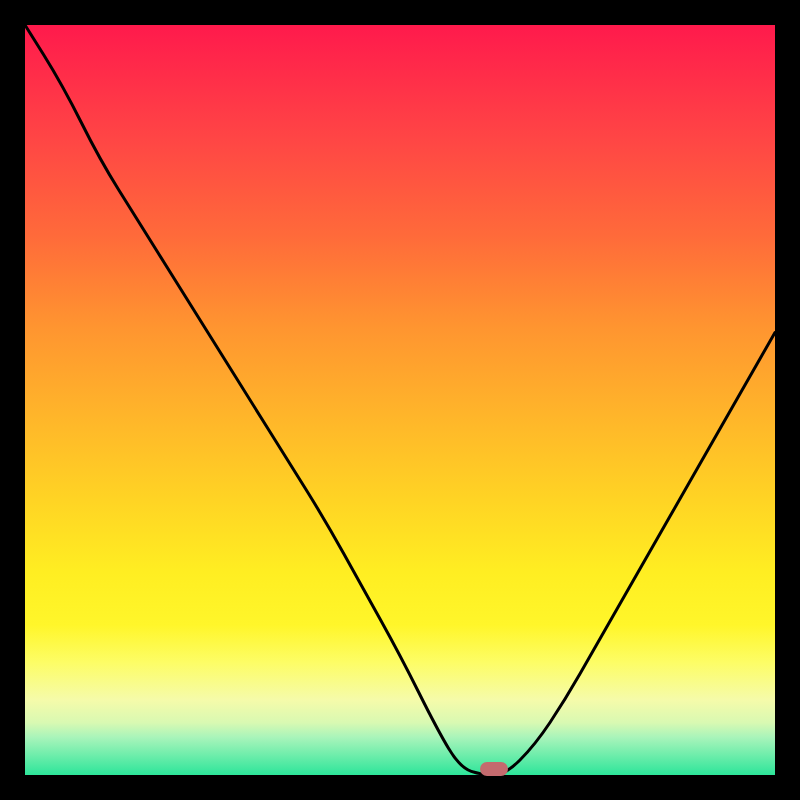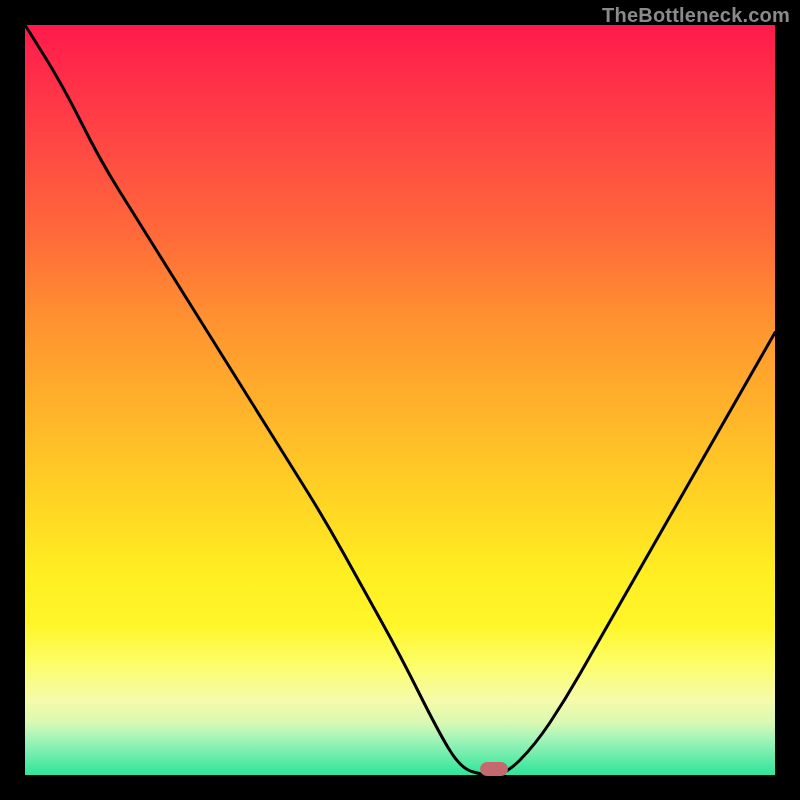--- a/index.html
+++ b/index.html
@@ -61,21 +61,20 @@
     width: 28px;
     height: 14px;
     border-radius: 7px;
     background: #c46a6e;
   }
 </style>
 </head>
 <body>
 
 <div class="stage">
-  <div class="attribution">TheBottleneck.com</div>
 
   <div class="plot-area">
     <svg class="curve-svg" viewBox="0 0 750 750" preserveAspectRatio="none">
       <path fill="none" stroke="#000" stroke-width="3" stroke-linecap="round" d="M 0.0 0.0 Q 0.0 0.0 18.8 30.0 Q 37.5 60.0 56.3 97.5 Q 75.0 135.0 93.8 165.0 Q 112.5 195.0 131.3 225.0 Q 150.0 255.0 168.8 285.0 Q 187.5 315.0 206.3 345.0 Q 225.0 375.0 243.8 405.0 Q 262.5 435.0 281.3 465.0 Q 300.0 495.0 318.8 528.8 Q 337.5 562.5 356.3 596.3 Q 375.0 630.0 393.8 667.5 Q 412.5 705.0 423.8 723.8 Q 435.0 742.5 446.3 746.3 Q 457.5 750.0 468.8 750.0 Q 480.0 750.0 495.0 735.0 Q 510.0 720.0 525.0 697.5 Q 540.0 675.0 555.0 648.8 Q 570.0 622.5 585.0 596.3 Q 600.0 570.0 615.0 543.8 Q 630.0 517.5 645.0 491.3 Q 660.0 465.0 675.0 438.8 Q 690.0 412.5 705.0 386.3 Q 720.0 360.0 735.0 333.8 T 750.0 307.5"></path>
     </svg>
     <div class="marker" style="left:454.8px; top:737.0px; background:#c46a6e;"></div>
   </div>
 </div>
 
 </body></html>

